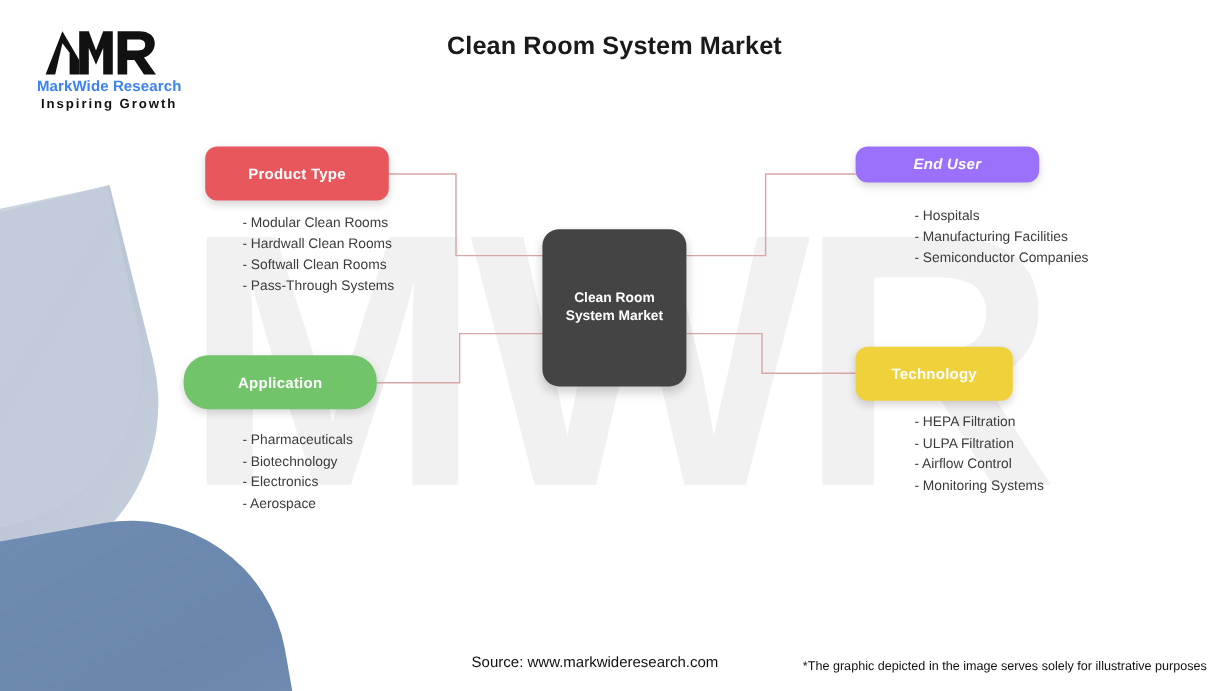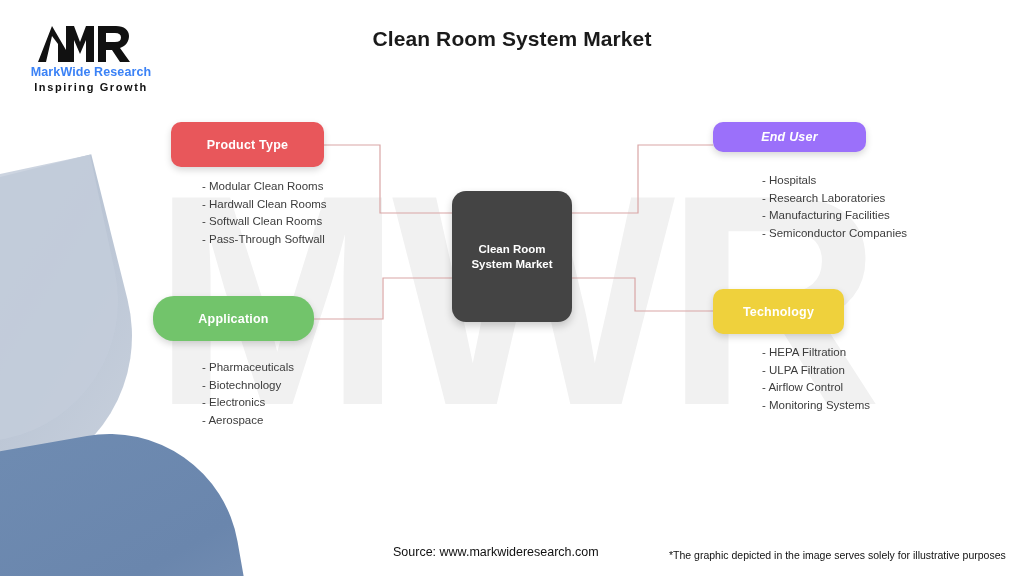--- a/index.html
+++ b/index.html
@@ -229,27 +229,26 @@
     </g>
   </svg>
 
   <div class="hub">Clean Room System Market</div>
 
   <div class="pill pill-product">Product Type</div>
   <div class="items items-product">
     <div>- Modular Clean Rooms</div>
     <div>- Hardwall Clean Rooms</div>
     <div>- Softwall Clean Rooms</div>
-    <div>- Pass-Through Softwall</div>
+    <div>- Pass-Through Systems</div>
   </div>
 
   <div class="pill pill-enduser">End User</div>
   <div class="items items-enduser">
     <div>- Hospitals</div>
-    <div>- Research Laboratories</div>
     <div>- Manufacturing Facilities</div>
     <div>- Semiconductor Companies</div>
   </div>
 
   <div class="pill pill-app">Application</div>
   <div class="items items-app">
     <div>- Pharmaceuticals</div>
     <div>- Biotechnology</div>
     <div>- Electronics</div>
     <div>- Aerospace</div>

